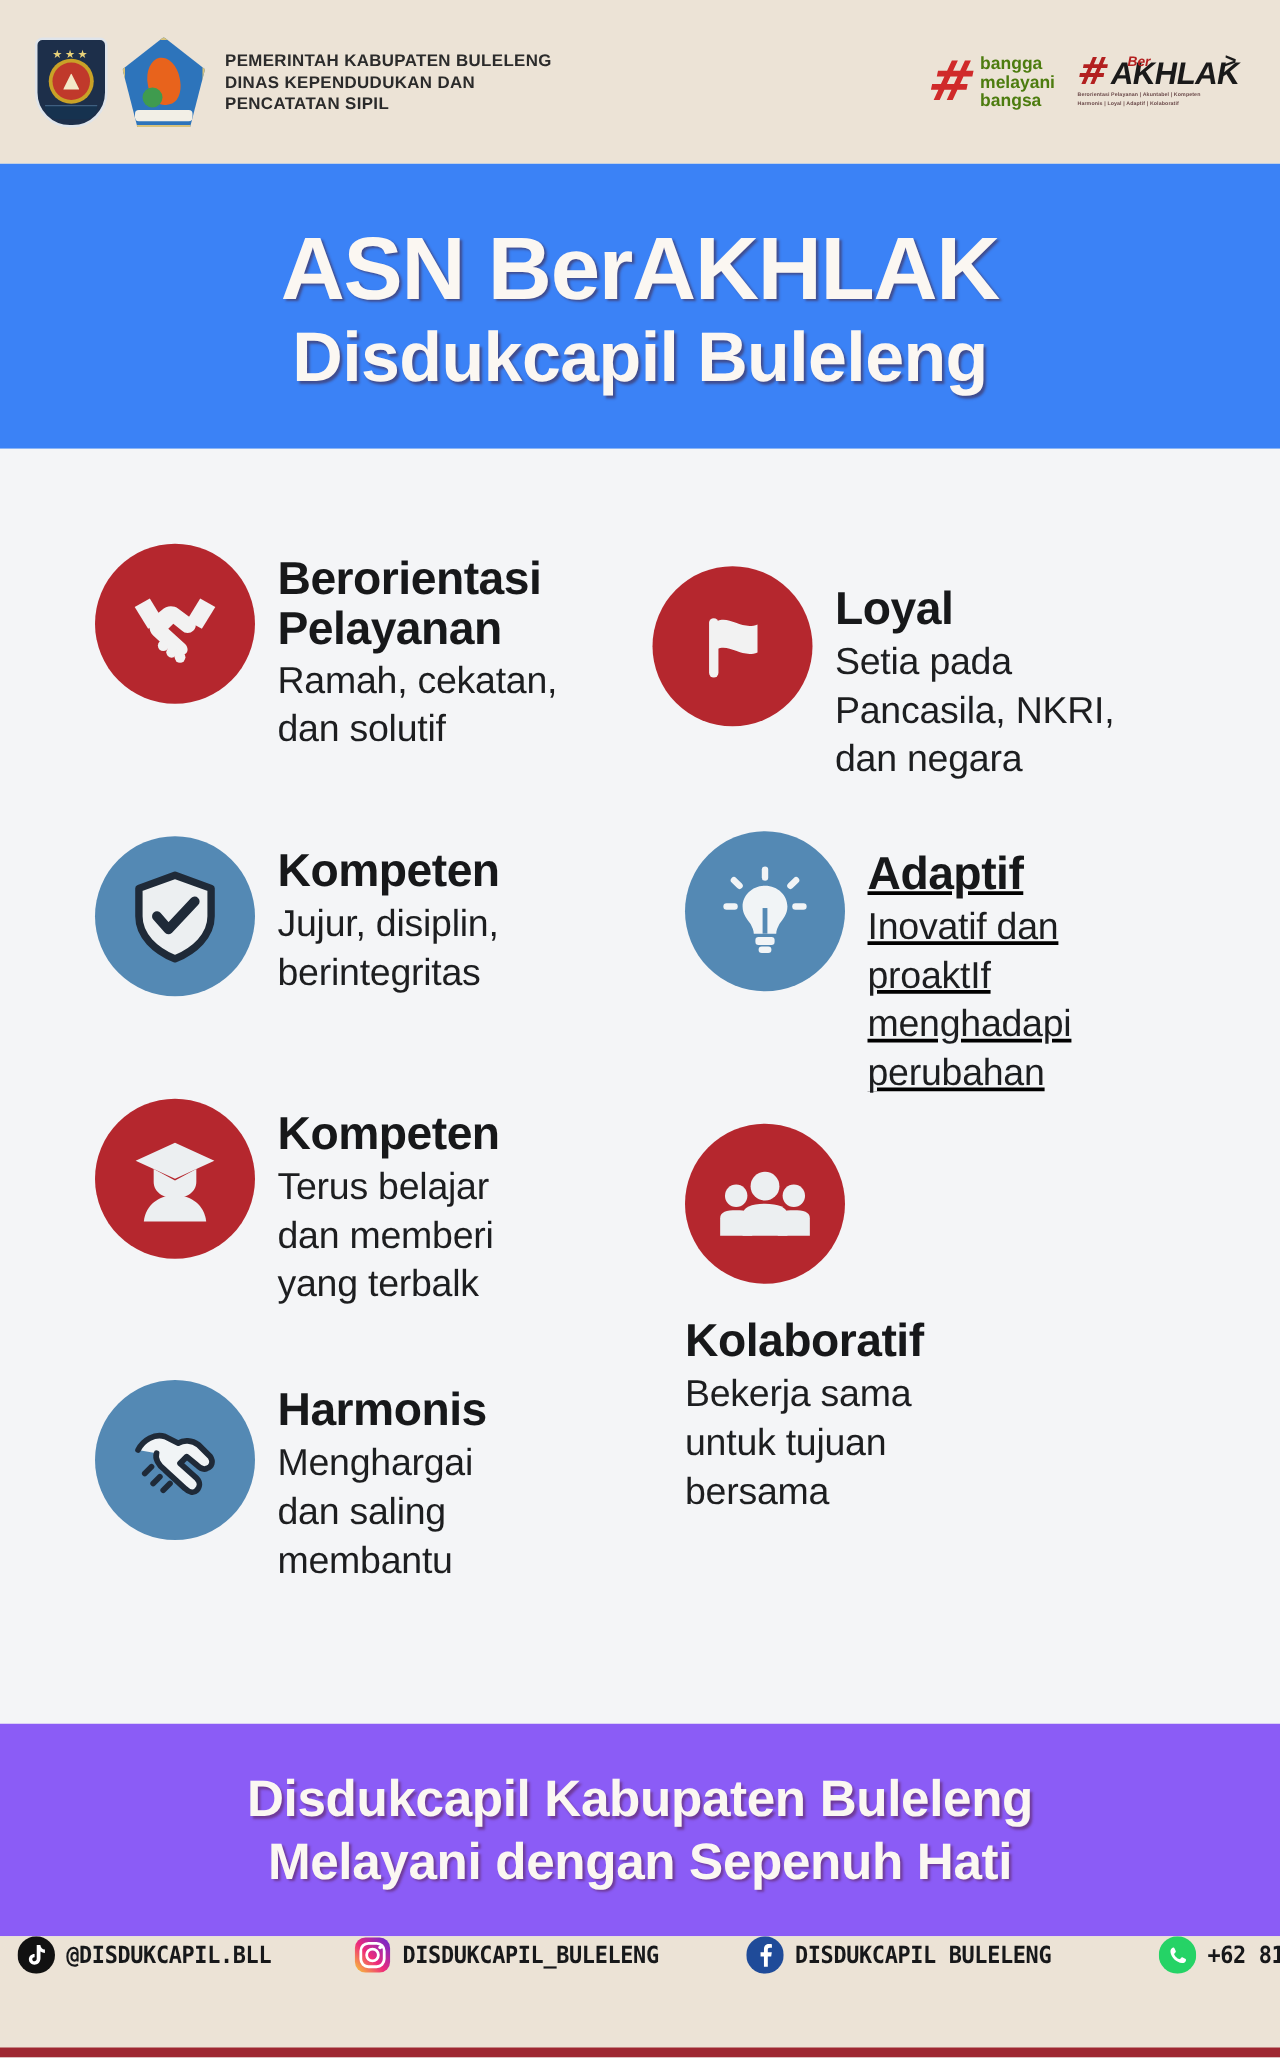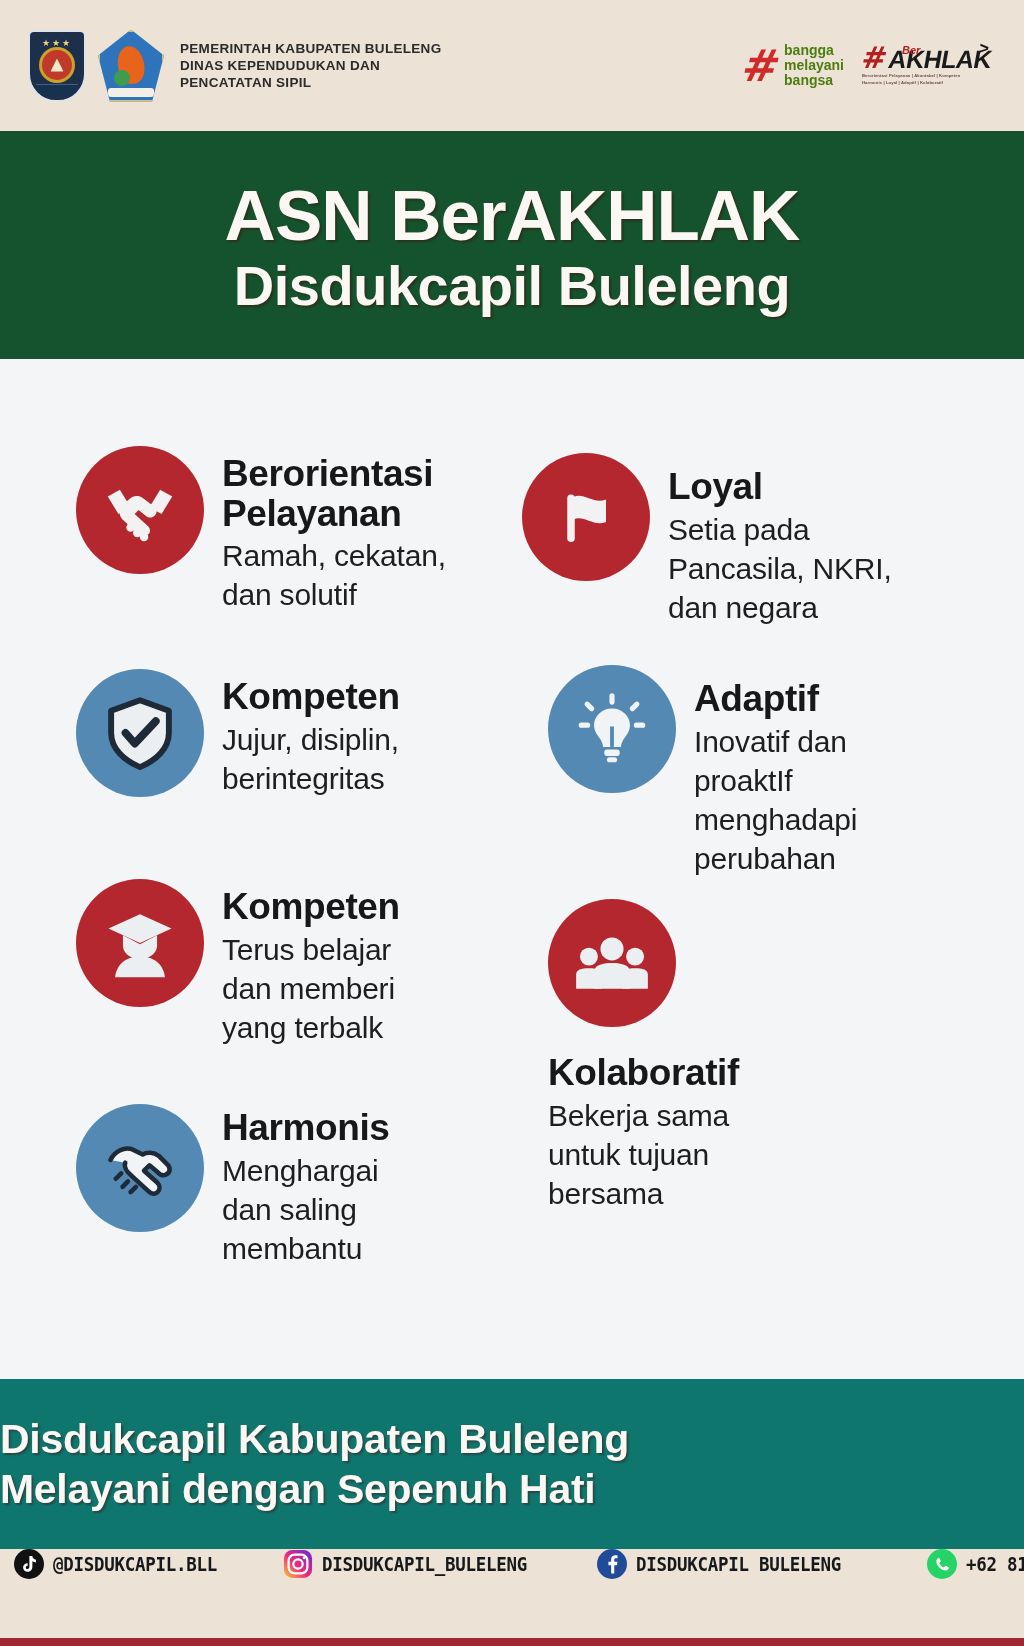--- a/index.html
+++ b/index.html
@@ -163,21 +163,21 @@
     font-weight: bold;
   }
   .akhlak-sub span { display: block; }
 
   
   .title-banner {
     position: absolute;
     top: 131px; left: 0;
     width: 1024px;
     height: 228px;
-    background: #14532d;
+    background: #3b82f6;
     display: flex;
     flex-direction: column;
     align-items: center;
     justify-content: center;
     padding-top: 6px;
   }
   .title-line1 {
     font-size: 71px;
     font-weight: bold;
     color: #fbf7f2;
@@ -231,44 +231,45 @@
   }
   .value-desc {
     font-size: 30px;
     color: #1d1e20;
     line-height: 1.3;
     margin-top: 3px;
     letter-spacing: -0.2px;
   }
 
   
-  #item-berorientasi { left: 76px;  top: 87px;  width: 440px; }
+  #item-berorientasi { left: 76px;  top: 76px;  width: 440px; }
   #item-akuntabel    { left: 76px;  top: 310px; width: 440px; }
   #item-kompeten     { left: 76px;  top: 520px; width: 440px; }
   #item-harmonis     { left: 76px;  top: 745px; width: 440px; }
   
   #item-loyal        { left: 522px; top: 94px;  width: 450px; }
-  #item-adaptif      { left: 548px; top: 306px; width: 450px; }
+  #item-adaptif      { left: 548px; top: 306px; width: 450px; text-decoration: underline; }
   #item-kolaboratif  { left: 548px; top: 540px; width: 450px; flex-direction: column; }
 
   #item-loyal .value-text,
   #item-adaptif .value-text,
   #item-kolaboratif .value-text { padding-top: 14px; }
   #item-kolaboratif .value-text { padding-top: 8px; }
   #item-harmonis .value-text { padding-top: 4px; }
 
   
   .bottom-banner {
     position: absolute;
     top: 1379px; left: 0;
     width: 1024px;
     height: 170px;
-    background: #0f766e;
+    background: #8b5cf6;
     display: flex;
     flex-direction: column;
+    align-items: center;
     justify-content: center;
   }
   .bottom-line {
     font-size: 41px;
     font-weight: bold;
     color: #fbf7f2;
     line-height: 1.22;
     letter-spacing: -0.3px;
     text-shadow: 2px 2px 2px rgba(70,10,15,0.4);
   }

